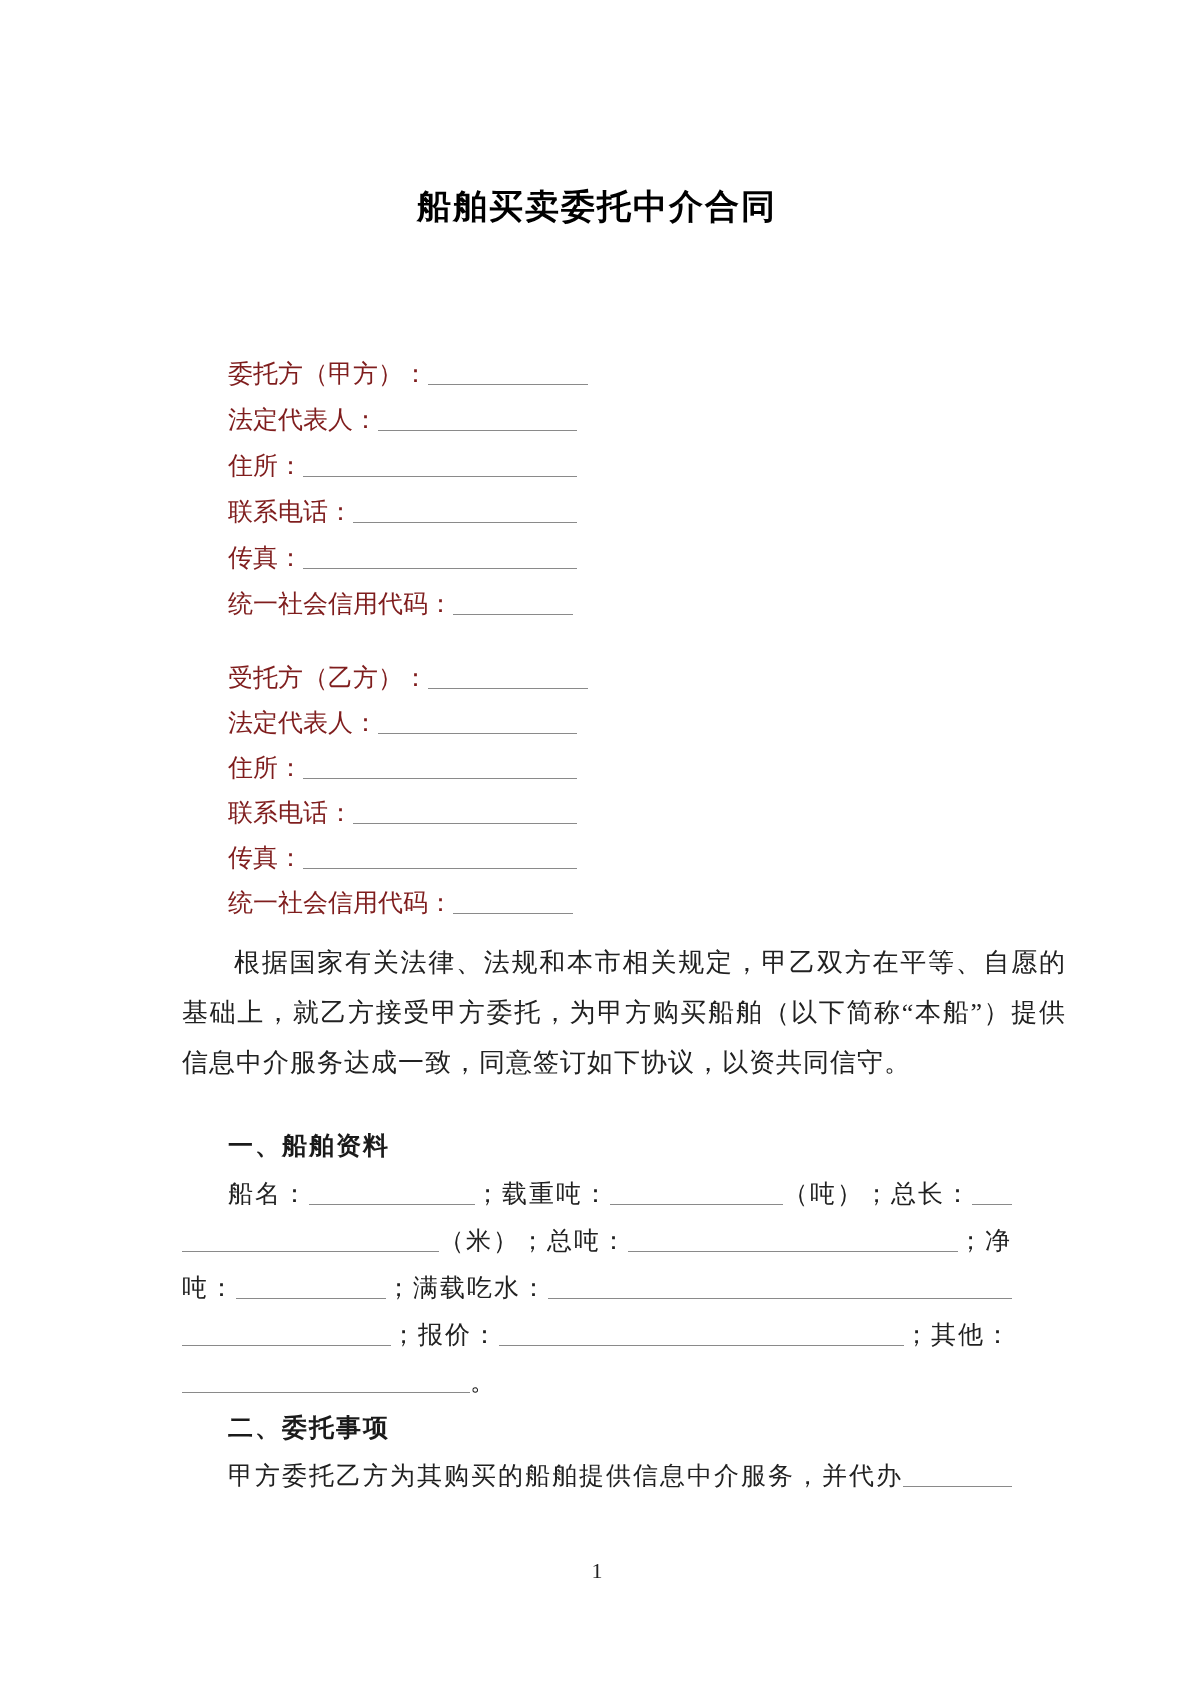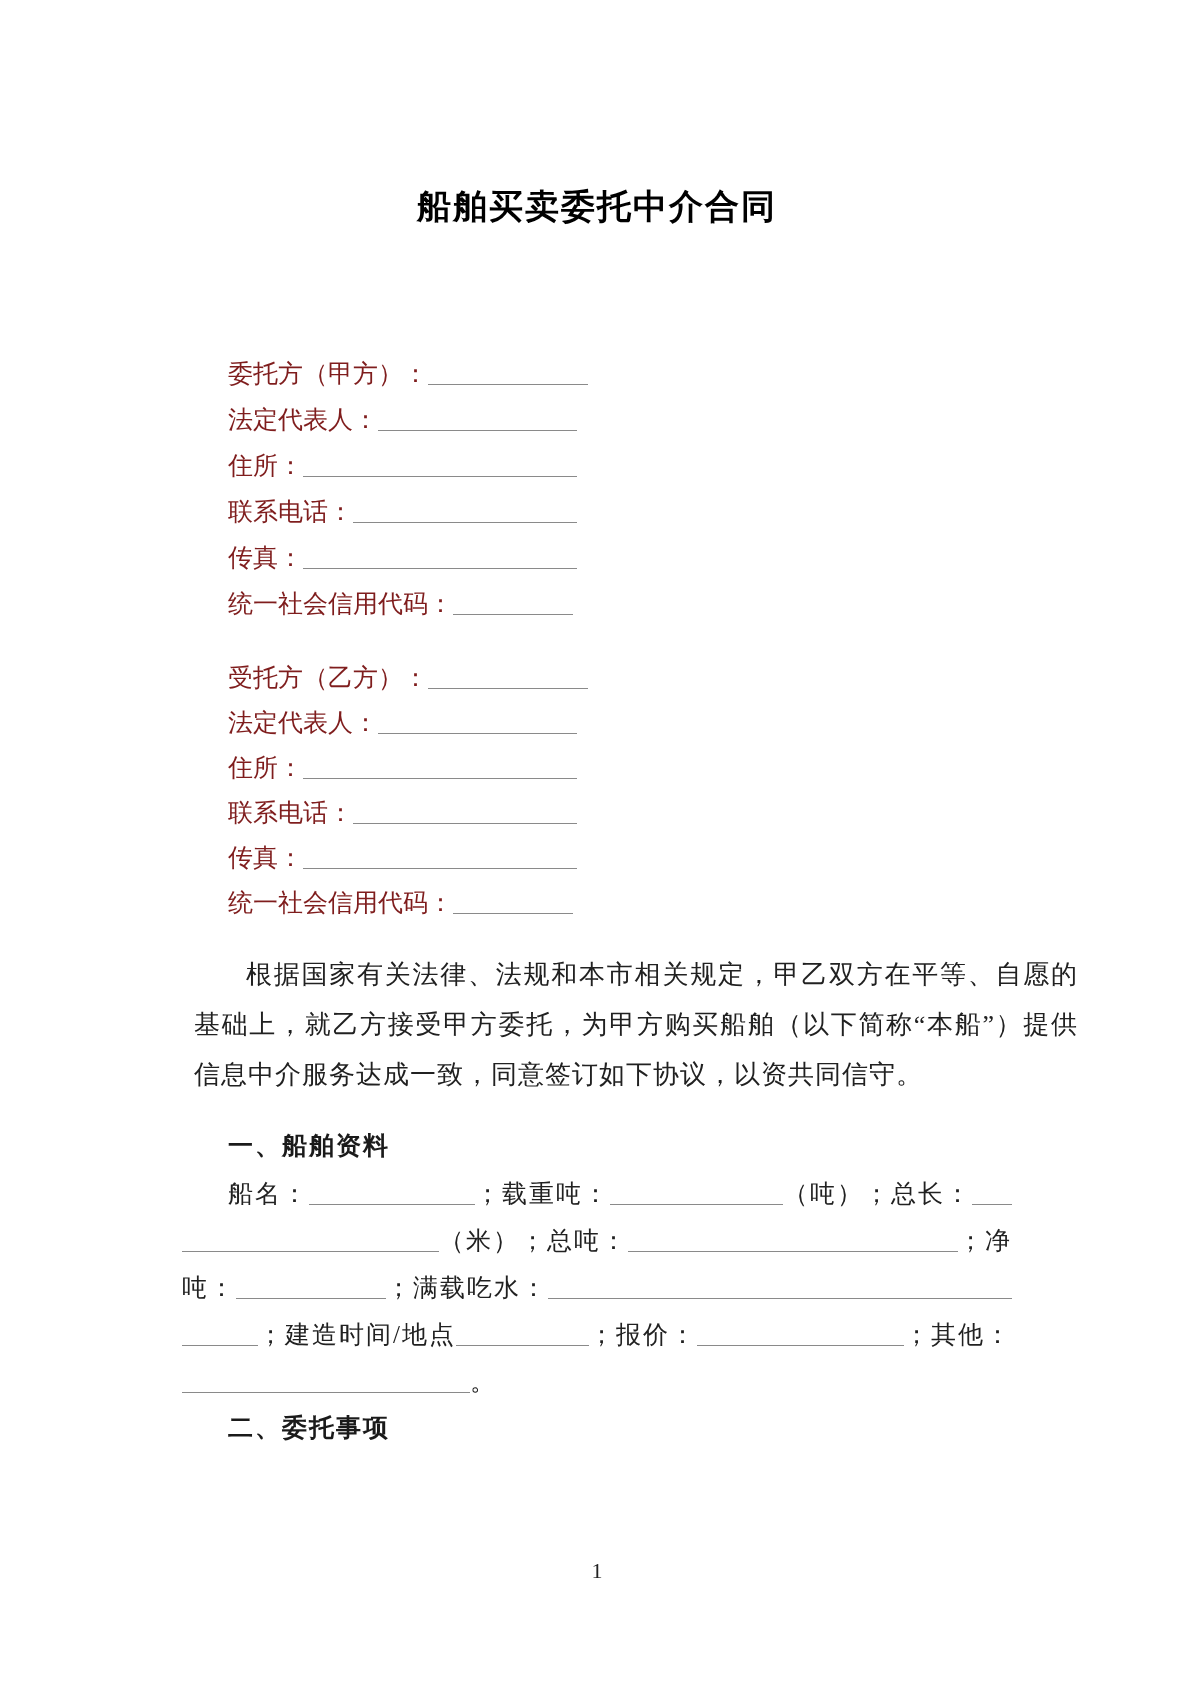--- a/index.html
+++ b/index.html
@@ -10,21 +10,21 @@
   .contract-no{position:absolute;top:290px;left:702px;height:40px;line-height:40px;
                font-size:26px;color:#4d4d4d;white-space:nowrap;}
   .u{display:inline-block;border-bottom:1px solid #8a8a8a;position:relative;top:3px;height:2px;}
   .contract-no .u{border-bottom-color:#b0b0b0;width:190px;}
   .party{position:absolute;left:228px;}
   .party-a{top:351px;}
   .party-b{top:655px;}
   .frow{height:46px;line-height:46px;white-space:nowrap;font-size:25px;}
   .party-b .frow{height:45px;line-height:45px;}
   .flabel{color:#7f1d1d;}
-  .intro{position:absolute;top:938px;left:182px;width:884px;margin:12px;
+  .intro{position:absolute;top:938px;left:182px;width:884px;margin:0;
          font-size:26px;line-height:50px;letter-spacing:1px;text-indent:52px;
          text-align:justify;word-break:break-all;color:#212121;}
   .heading{position:absolute;left:228px;margin:0;font-size:25px;font-weight:bold;
            letter-spacing:2px;color:#1a1a1a;height:36px;line-height:36px;white-space:nowrap;}
   .h-s1{top:1128px;}
   .h-s2{top:1410px;}
   .shipdata{position:absolute;top:1170px;left:182px;width:830px;}
   .sline{display:flex;align-items:baseline;height:47px;line-height:47px;white-space:nowrap;
          font-size:25px;letter-spacing:2px;color:#212121;}
   .sline.indent{padding-left:46px;}
@@ -81,29 +81,34 @@
       </div>
       <div class="sline">
         <span class="st">吨：</span>
         <span class="u su" style="flex-basis: 150px;"></span>
         <span class="st">；满载吃水：</span>
         <span class="u su" style="flex-basis: 130px;"></span>
         <span class="u su grow" style="flex-basis: 40px;"></span>
       </div>
       <div class="sline">
         <span class="u su" style="flex-basis: 76px;"></span>
-        <span class="st">；建造时间/地点</span>
         <span class="u su" style="flex-basis: 133px;"></span>
         <span class="st">；报价：</span>
         <span class="u su grow" style="flex-basis: 180px;"></span>
         <span class="st">；其他：</span>
       </div>
       <div class="sline">
         <span class="u su" style="flex-basis: 288px;"></span>
         <span class="st">。</span>
       </div>
     </div>
 
   <h2 class="heading h-s2">二、委托事项</h2>
+  <div class="s2line">
+      <div class="sline indent">
+        <span class="st">甲方委托乙方为其购买的船舶提供信息中介服务，并代办</span>
+        <span class="u su grow" style="flex-basis: 180px;"></span>
+      </div>
+    </div>
 
   <div class="pageno">1</div>
 
 </div>
 
 </body></html>

